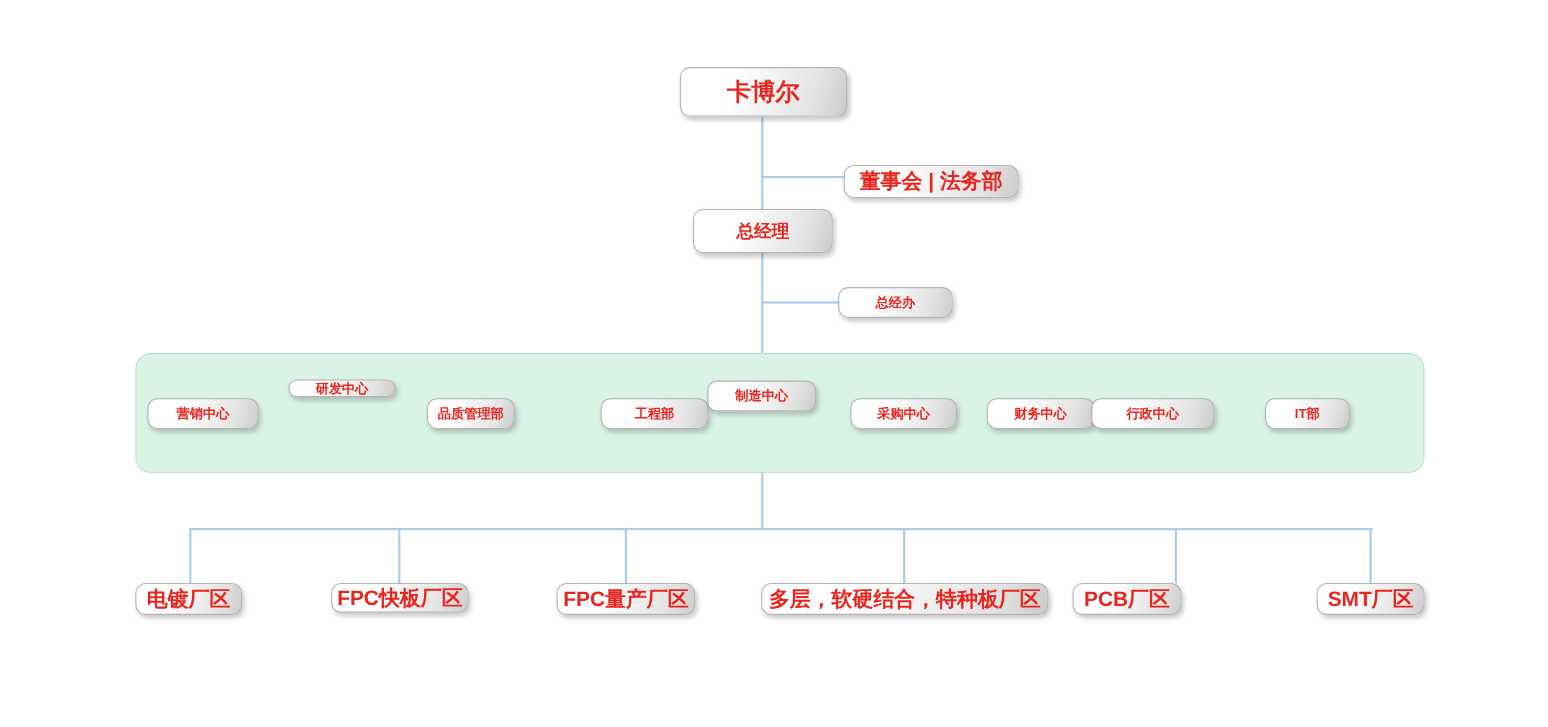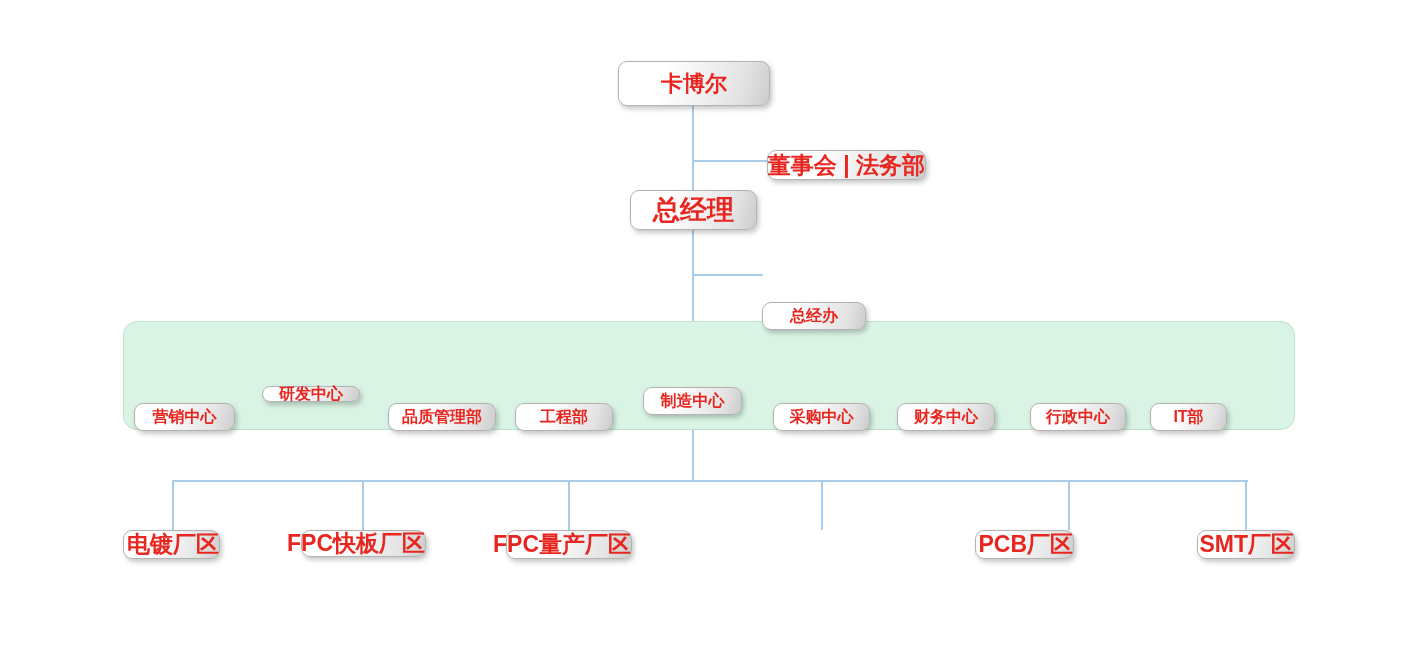--- a/index.html
+++ b/index.html
@@ -26,23 +26,23 @@
     background:linear-gradient(105deg,#ffffff 30%,#e3e3e3 80%,#cccccc 100%);
     border:1px solid var(--node-border);
     border-radius:9px;
     box-shadow:2px 3px 5px rgba(0,0,0,0.22);
     color:var(--text-red);
     font-weight:bold;
     white-space:nowrap;
     box-sizing:border-box;
   }
   .node.xl{font-size:22px;}
-  .node.lg{font-size:27px;font-family:Liberation Mono, monospace;}
-  .node.md{font-size:23px;justify-content:flex-end;}
-  .node.sm{font-size:16px;margin-top:41px;}
+  .node.lg{font-size:16px;font-family:Liberation Mono, monospace;}
+  .node.md{font-size:19px;}
+  .node.sm{font-size:12px;}
   .group{
     position:absolute;
     background:var(--container-green);
     border:1px solid var(--container-border);
     border-radius:14px;
     box-sizing:border-box;
   }
 </style>
 </head>
 <body>
@@ -76,51 +76,54 @@
   <div class="node sm" style="left:762px;top:261px;width:104px;height:28px">
     <span>总经办</span>
   </div>
 
   <div class="node sm" style="left:134px;top:362px;width:101px;height:28px">
     <span>营销中心</span>
   </div>
   <div class="node sm" style="left:262px;top:345px;width:98px;height:16px">
     <span>研发中心</span>
   </div>
-  <div class="node sm" style="left:388px;top:362px;width:108px;height:28px">
+  <div class="node sm" style="left:388px;top:362px;width:80px;height:28px">
     <span>品质管理部</span>
   </div>
-  <div class="node sm" style="left:515px;top:362px;width:98px;height:28px">
+  <div class="node sm" style="left:546px;top:362px;width:98px;height:28px">
     <span>工程部</span>
   </div>
   <div class="node sm" style="left:643px;top:346px;width:99px;height:28px">
     <span>制造中心</span>
   </div>
   <div class="node sm" style="left:773px;top:362px;width:97px;height:28px">
     <span>采购中心</span>
   </div>
   <div class="node sm" style="left:897px;top:362px;width:98px;height:28px">
     <span>财务中心</span>
   </div>
-  <div class="node sm" style="left:1030px;top:362px;width:96px;height:28px">
+  <div class="node sm" style="left:992px;top:362px;width:112px;height:28px">
     <span>行政中心</span>
   </div>
   <div class="node sm" style="left:1150px;top:362px;width:77px;height:28px">
     <span>IT部</span>
   </div>
 
   <div class="node md" style="left:123px;top:530px;width:97px;height:29px">
     <span>电镀厂区</span>
   </div>
   <div class="node md" style="left:301px;top:530px;width:125px;height:27px">
     <span>FPC快板厂区</span>
   </div>
   <div class="node md" style="left:506px;top:530px;width:126px;height:29px">
     <span>FPC量产厂区</span>
   </div>
+  <div class="node md" style="left:692px;top:530px;width:261px;height:29px">
+    <span>多层，软硬结合，特种板厂区</span>
+  </div>
   <div class="node md" style="left:975px;top:530px;width:99px;height:29px">
     <span>PCB厂区</span>
   </div>
   <div class="node md" style="left:1197px;top:530px;width:98px;height:29px">
     <span>SMT厂区</span>
   </div>
 
 </div>
 
 </body></html>

